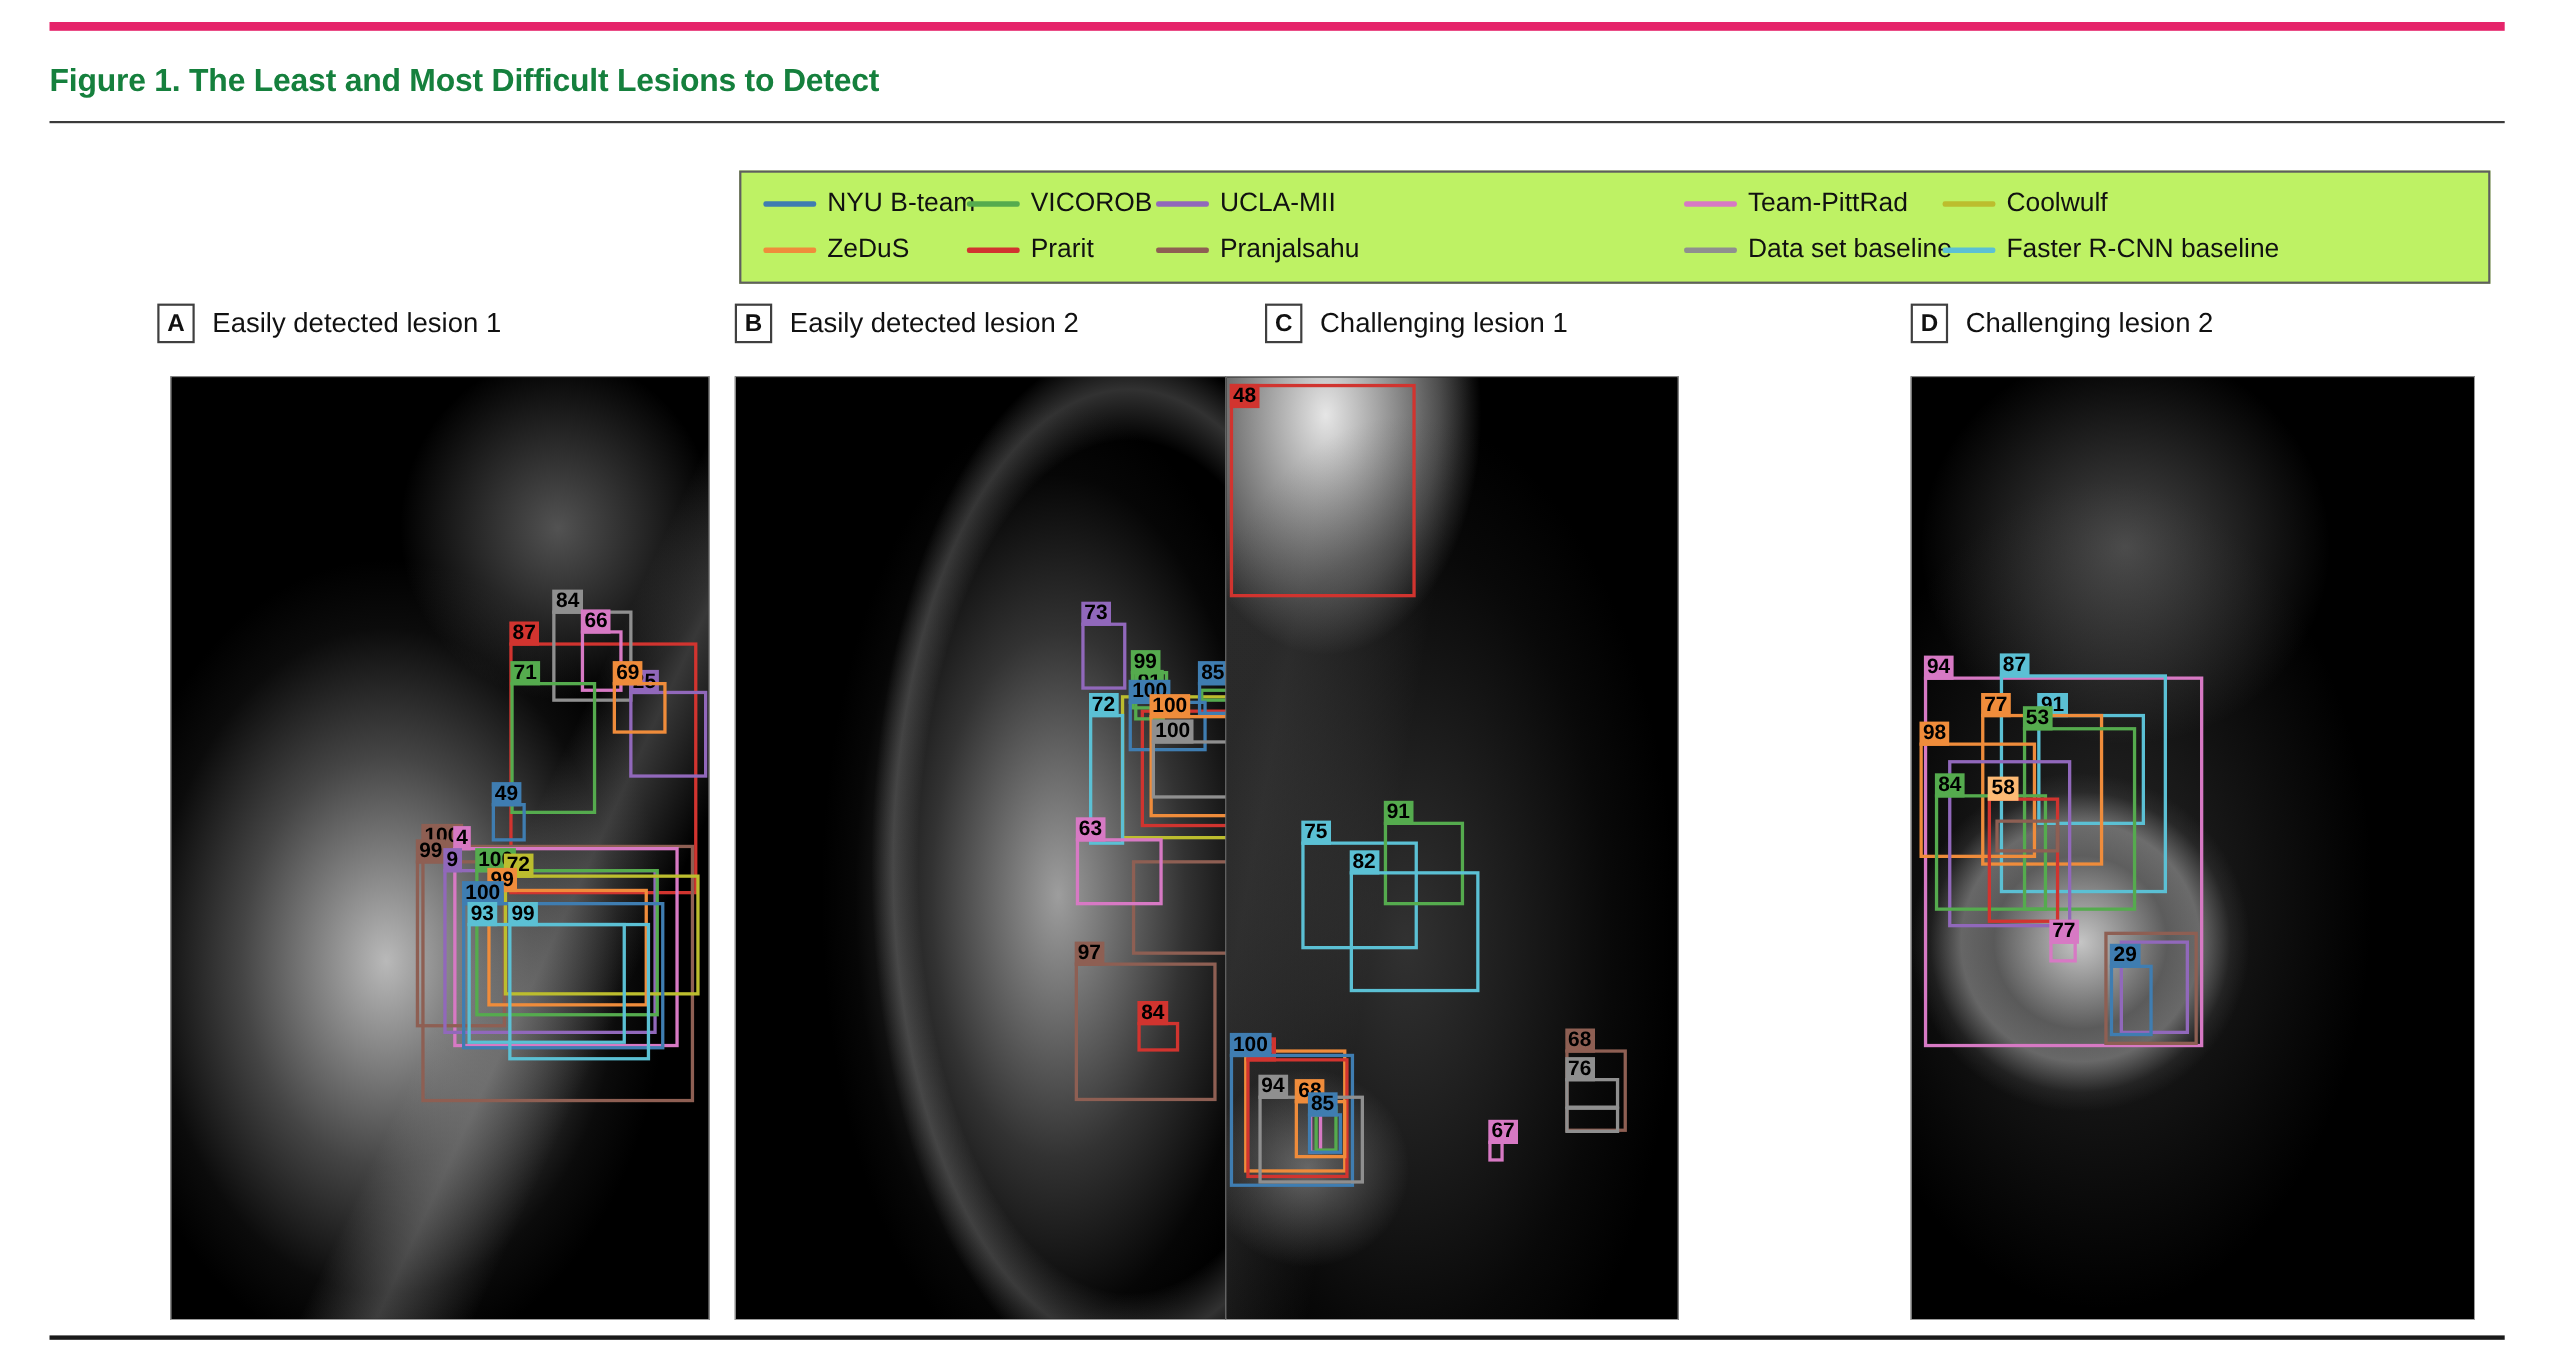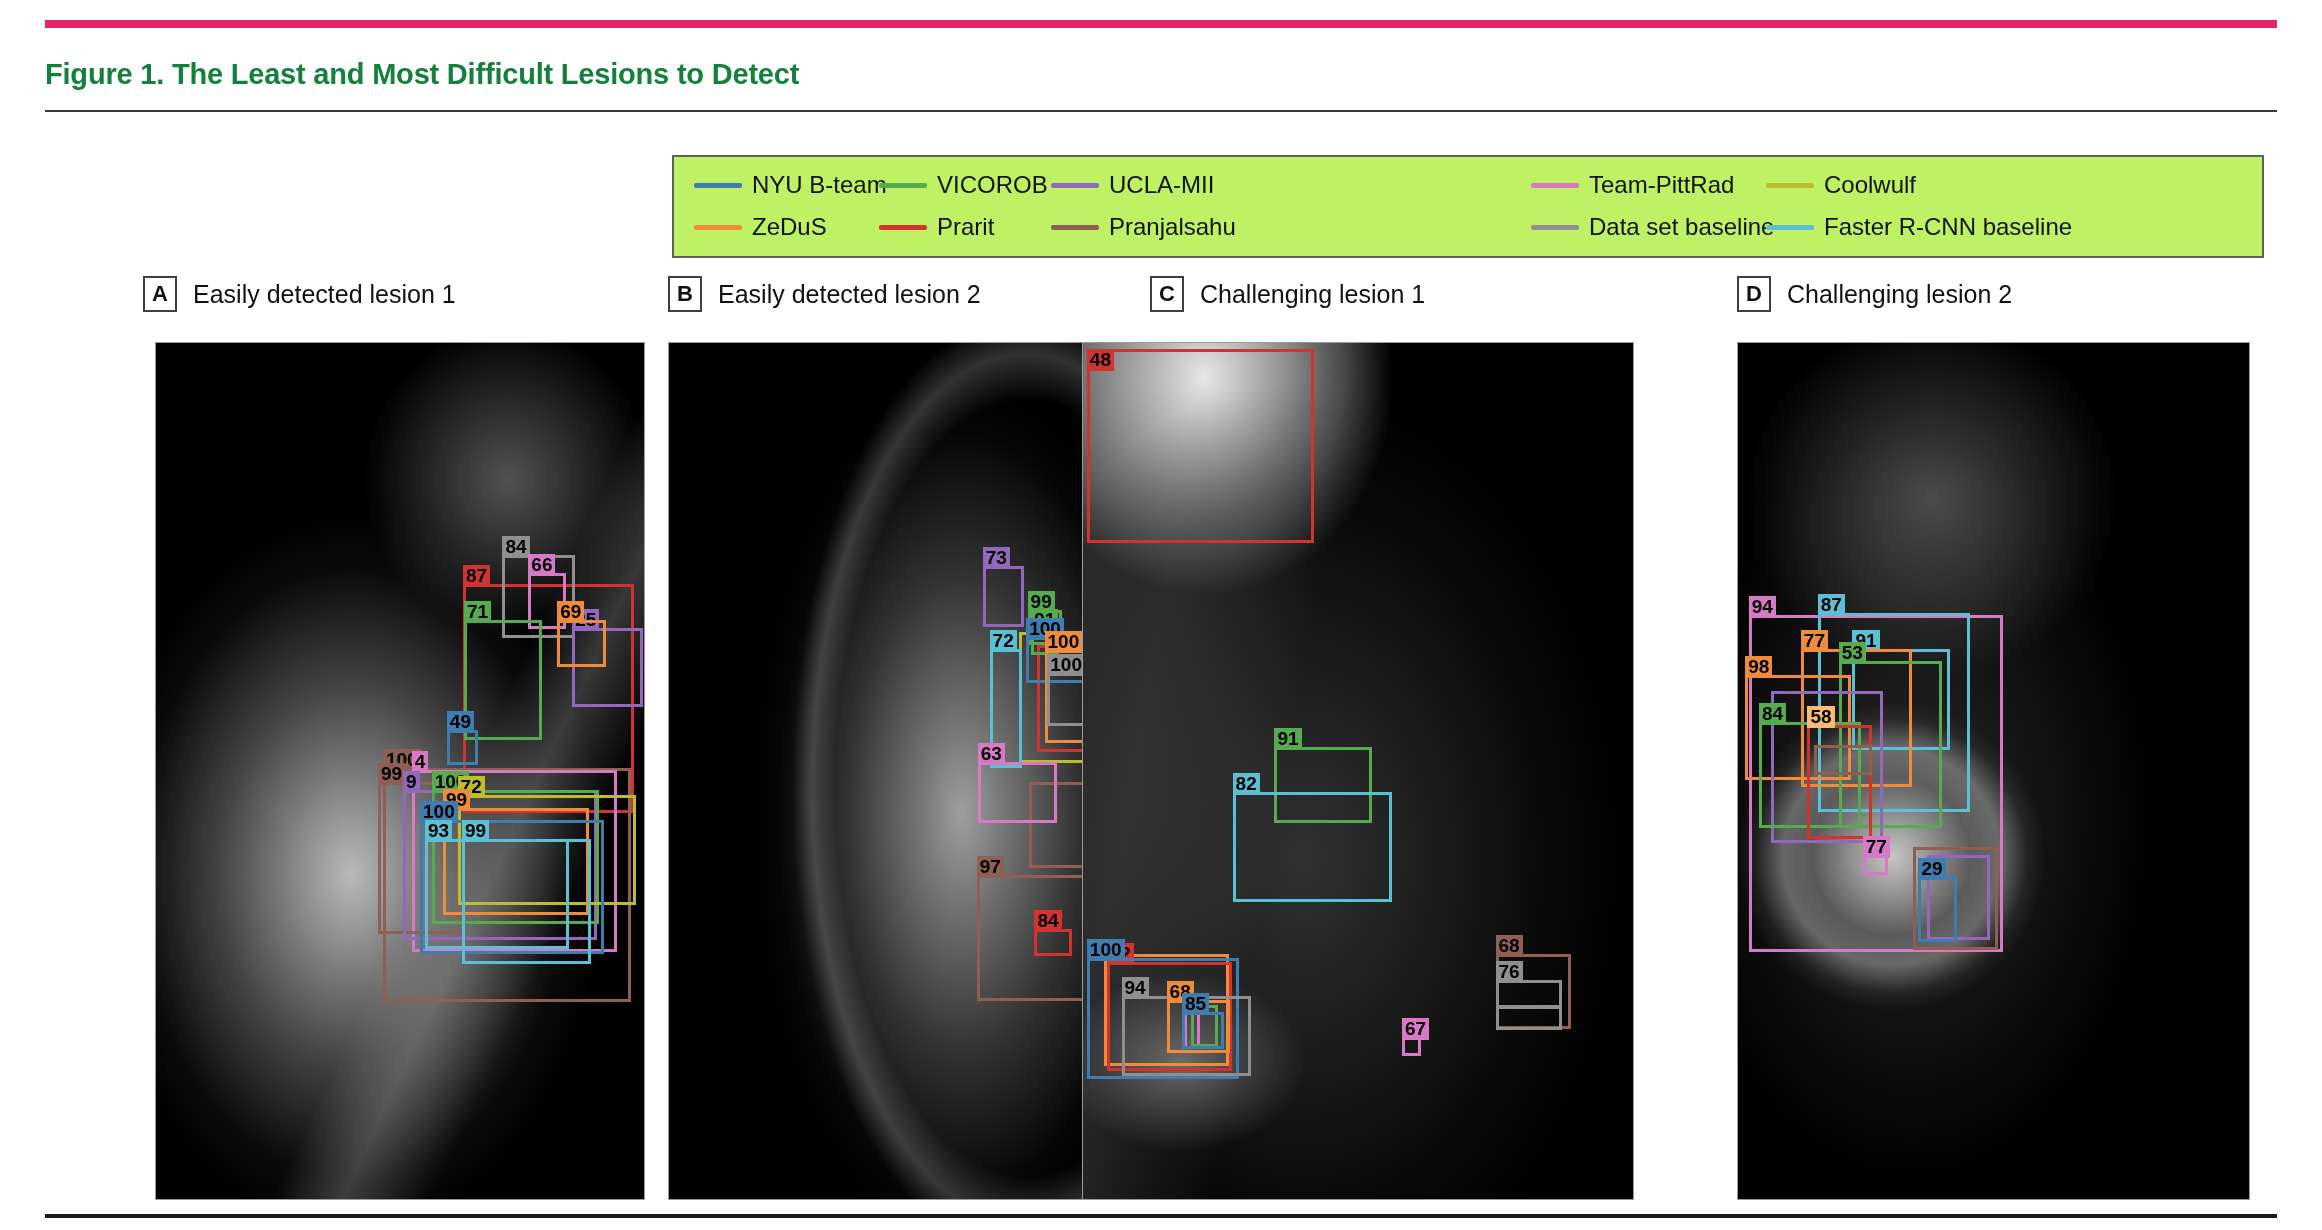--- a/index.html
+++ b/index.html
@@ -21,21 +21,21 @@
   .panel-header { position:absolute; top:274px; height:40px; display:flex; align-items:center; }
   .panel-letter { display:inline-flex; align-items:center; justify-content:center;
                   min-width:34px; height:36px; border:2px solid #3f3f3f; background:#fff;
                   font-size:22px; font-weight:bold; color:#111; padding:0 6px; }
   .panel-title  { margin-left:16px; font-size:25px; color:#111; white-space:nowrap; }
 
   .panel-img { position:absolute; top:342px; height:858px; background:#000;
                border:1px solid #9a9a9a; overflow:hidden; }
   #panel-img-A { left:155px;  width:490px; }
   #panel-img-B { left:668px;  width:460px; }
-  #panel-img-C { left:1082px; width:552px; }
+  #panel-img-C { left:1114px; width:412px; }
   #panel-img-D { left:1737px; width:513px; }
 
   
   #panel-img-A .mammo { position:absolute; inset:0;
     background:
       linear-gradient(115deg, transparent 58%, rgba(185,185,185,0.30) 66%, transparent 76%),
       radial-gradient(ellipse 42% 26% at 72% 16%, rgba(150,150,150,0.55), transparent 70%),
       radial-gradient(ellipse 64% 52% at 40% 62%, rgba(205,205,205,0.90), rgba(125,125,125,0.55) 42%, rgba(45,45,45,0.25) 68%, transparent 82%),
       #000; }
   #panel-img-B .mammo { position:absolute; inset:0;
@@ -224,20 +224,23 @@
         </div>
         <div class="det-box" style="left: 79.8%; top: 68.5%; width: 8.3%; height: 3.1%; border-color: rgb(209, 52, 47);">
           <span class="det-badge" style="background: rgb(209, 52, 47);">84</span>
         </div>
       </div>
       <div class="panel-img" id="panel-img-C">
         <div class="mammo"></div>
         <div class="det-box" style="left: 0.7%; top: 0.7%; width: 41.3%; height: 22.7%; border-color: rgb(209, 52, 47);">
           <span class="det-badge inside" style="background: rgb(209, 52, 47);">48</span>
         </div>
+        <div class="det-box" style="left: 16.5%; top: 49.3%; width: 25.9%; height: 11.5%; border-color: rgb(91, 192, 212);">
+          <span class="det-badge" style="background: rgb(91, 192, 212);">75</span>
+        </div>
         <div class="det-box" style="left: 34.8%; top: 47.2%; width: 17.8%; height: 8.9%; border-color: rgb(85, 171, 78);">
           <span class="det-badge" style="background: rgb(85, 171, 78);">91</span>
         </div>
         <div class="det-box" style="left: 27.2%; top: 52.4%; width: 28.9%; height: 12.9%; border-color: rgb(91, 192, 212);">
           <span class="det-badge" style="background: rgb(91, 192, 212);">82</span>
         </div>
         <div class="det-box" style="left: 3.9%; top: 71.4%; width: 22.6%; height: 13.1%; border-color: rgb(239, 140, 59);"></div>
         <div class="det-box" style="left: 4.3%; top: 72.3%; width: 22.8%; height: 12.8%; border-color: rgb(209, 52, 47);">
           <span class="det-badge" style="background: rgb(209, 52, 47);">92</span>
         </div>

